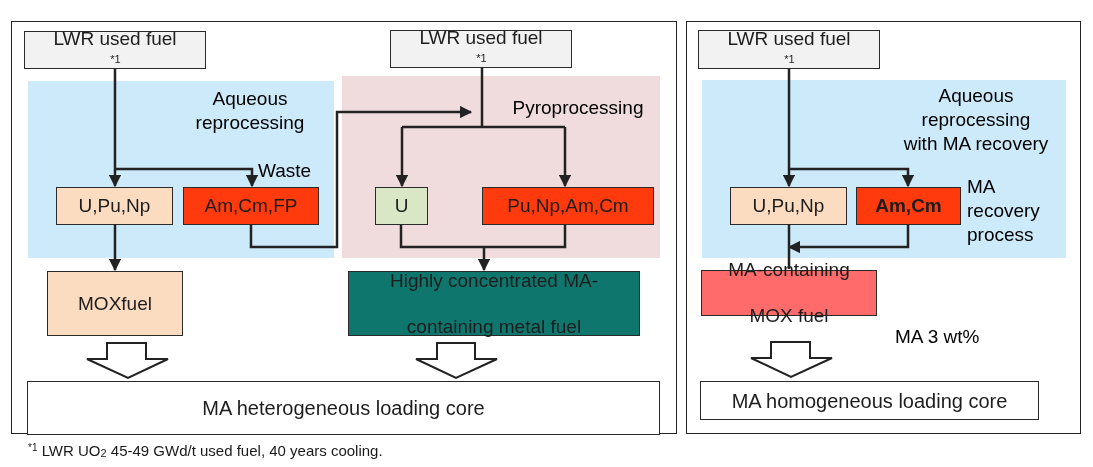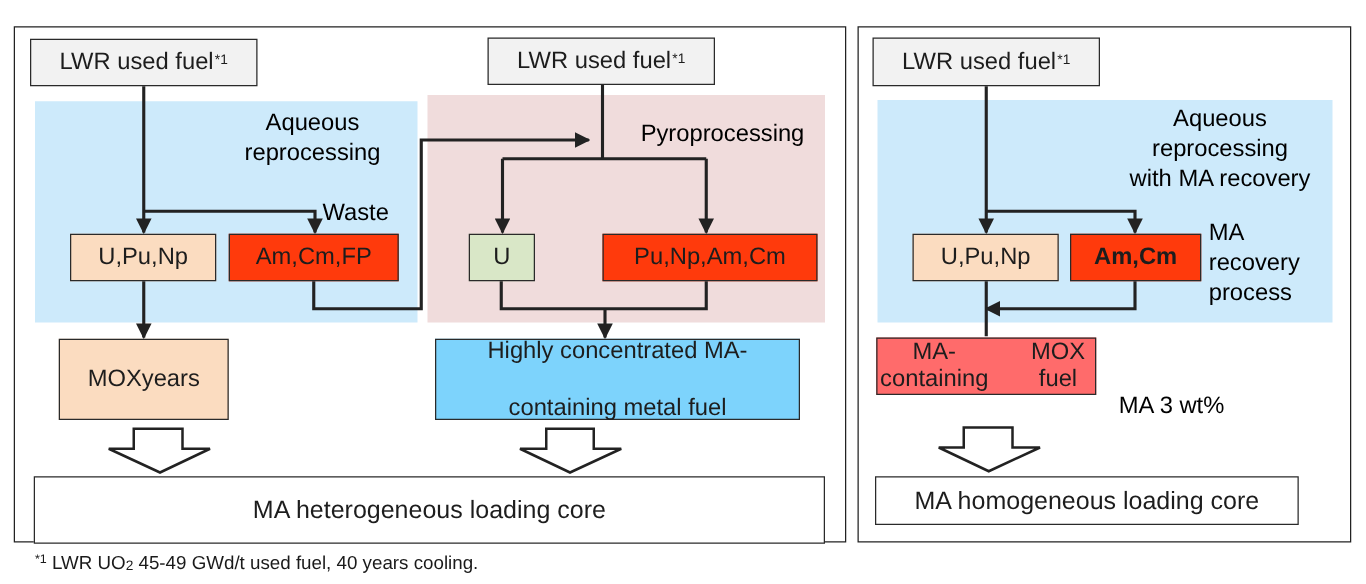--- a/index.html
+++ b/index.html
@@ -3,26 +3,26 @@
 <meta charset="utf-8">
 <style>
   html, body { margin:0; padding:0; background:#ffffff; }
   body { width:1093px; height:467px; position:relative; overflow:hidden;
          font-family:"Liberation Sans", sans-serif; color:#1a1a1a; }
   .abs { position:absolute; box-sizing:border-box; }
   .panel { border:1.5px solid #222; background:#fff; }
   .region-blue { background:#cdeafb; }
   .region-pink { background:#f0dcdc; }
   .box { border:1.3px solid #2a2a2a; display:flex; align-items:center; justify-content:center;
-         text-align:center; font-size:19px; line-height:22px; color:#1d1d1d; }
+         text-align:center; font-size:19px; line-height:22px; color:#1d1d1d;flex-direction:column; }
   .gray { background:#f2f2f2; }
   .peach { background:#fbdcc0; }
   .orange { background:#ff3a0c; }
   .green { background:#d9e7c7; }
-  .red { background:#7dd3fc;gap:24px; }
+  .red { background:#0f766e;gap:24px; }
   .salmon { background:#ff6b6b; }
   .white { background:#ffffff; }
   .lbl { font-size:19px; line-height:24px; color:#000000; }
   sup { font-size:11px; vertical-align:top; position:relative; top:-2px; margin-left:1px; }
   sub { font-size:11px; vertical-align:bottom; }
   svg.lines { position:absolute; left:0; top:0; pointer-events:none; }
 </style>
 </head>
 <body>
 
@@ -49,21 +49,21 @@
 <div class="abs lbl" style="left:258px; top:159px;">Waste</div>
 
 <div class="abs box peach" style="left:56px; top:187px; width:117px; height:38px;">U,Pu,Np</div>
 <div class="abs box orange" style="left:183px; top:187px; width:136px; height:38px;">Am,Cm,FP</div>
 
 <div class="abs box green" style="left:375px; top:187px; width:53px; height:38px;">U</div>
 <div class="abs box orange" style="left:482px; top:187px; width:172px; height:38px;">Pu,Np,Am,Cm</div>
 
 <div class="abs box peach" style="left:47px; top:271px; width:136px; height:65px; flex-direction:row;">
   <div>MOX</div>
-  <div>years</div>
+  <div>fuel</div>
 </div>
 <div class="abs box red" style="left:348px; top:271px; width:292px; height:65px; flex-direction:column;">
   <div>Highly concentrated MA-</div>
   <div>containing metal fuel</div>
 </div>
 
 <div class="abs box white" style="left:27px; top:381px; width:633px; height:54px; font-size:20px;">MA heterogeneous loading core</div>
 
 <div class="abs panel" style="left:686px; top:21px; width:395px; height:413px;"></div>
 <div class="abs region-blue" style="left:702px; top:80px; width:364px; height:178px;"></div>
@@ -79,25 +79,25 @@
 </div>
 
 <div class="abs box gray" style="left:698px; top:30px; width:182px; height:39px;">
   <span>LWR used fuel</span>
     <sup>*1</sup>
 </div>
 
 <div class="abs box peach" style="left:730px; top:187px; width:117px; height:38px;">U,Pu,Np</div>
 <div class="abs box orange" style="left:856px; top:187px; width:105px; height:38px;font-weight:bold;">Am,Cm</div>
 
-<div class="abs box salmon" style="left:701px; top:270px; width:176px; height:46px; flex-direction:row;gap:24px;">
+<div class="abs box salmon" style="left:701px; top:270px; width:176px; height:46px; flex-direction:column;gap:24px;">
   <div>MA-containing</div>
   <div>MOX fuel</div>
 </div>
-<div class="abs lbl" style="left:895px; top:313px;">MA 3 wt%</div>
+<div class="abs lbl" style="left:895px; top:325px;">MA 3 wt%</div>
 
 <div class="abs box white" style="left:700px; top:381px; width:339px; height:39px; font-size:20px;">MA homogeneous loading core</div>
 
 <svg class="lines" width="1093" height="467">
   <defs>
     <marker id="ah" viewBox="0 0 10 10" refX="9" refY="5" markerWidth="5" markerHeight="5" orient="auto">
       <path d="M0,0 L10,5 L0,10 z" fill="#222"></path>
     </marker>
   </defs>
   <g stroke="#222" stroke-width="2.5" fill="none">

